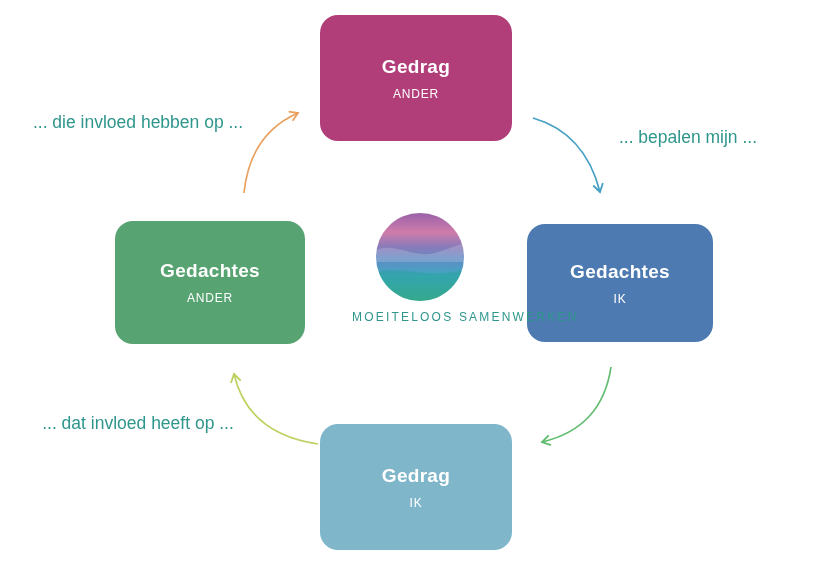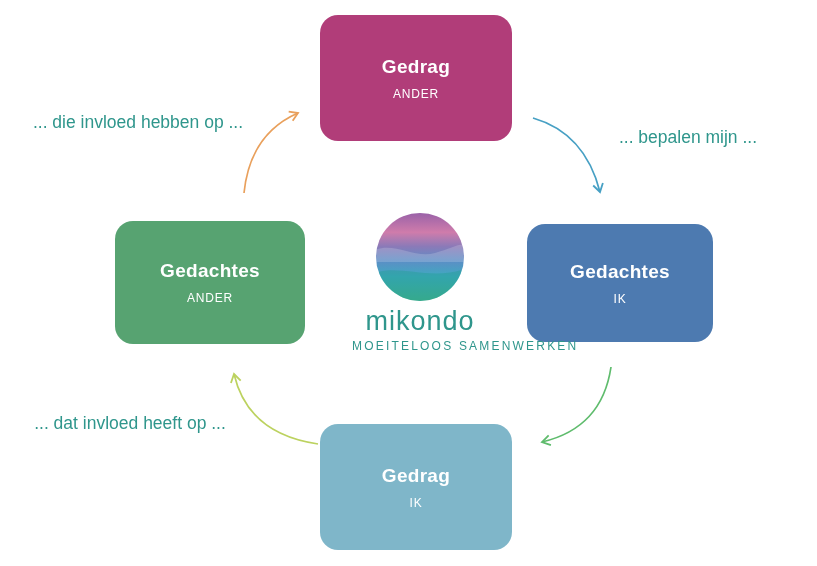--- a/index.html
+++ b/index.html
@@ -33,21 +33,21 @@
   .label {
     position:absolute;
     color:#2f968c;
     font-size:17.5px;
     text-align:center;
     line-height:1.5;
   }
   .label-topleft     { left:18px;  top:94px; width:240px;margin-top:15px; }
   .label-topright    { left:588px; top:124px; width:200px; }
   .label-bottomright { left:578px; top:414px; width:220px; }
-  .label-bottomleft  { left:20px;  top:410px; width:220px; }
+  .label-bottomleft  { left:28px;  top:410px; width:220px; }
 
   .logo {
     position:absolute; left:352px; top:212px; width:136px;
     text-align:center;
   }
   .logo-mark { display:inline-block; }
   .logo-name {
     color:#2f968c;
     font-size:27px;
     letter-spacing:1px;
@@ -126,17 +126,16 @@
         <clipPath id="cp-logo">
             <circle cx="45" cy="45" r="44"></circle>
           </clipPath>
       </defs>
       <circle cx="45" cy="45" r="44" fill="url(#lg-logo)"></circle>
       <g clip-path="url(#cp-logo)">
         <path d="M0,38 C20,30 40,47 60,41 C75,37 85,31 90,33 L90,50 L0,50 Z" fill="rgba(255,255,255,0.18)"></path>
         <path d="M0,61 C25,52 55,69 90,57 L90,90 L0,90 Z" fill="rgba(30,158,138,0.35)"></path>
       </g>
     </svg>
-    <div class="logo-name">mikondo</div>
     <div class="logo-tagline">MOEITELOOS SAMENWERKEN</div>
   </div>
 
 </div>
 
 </body></html>

